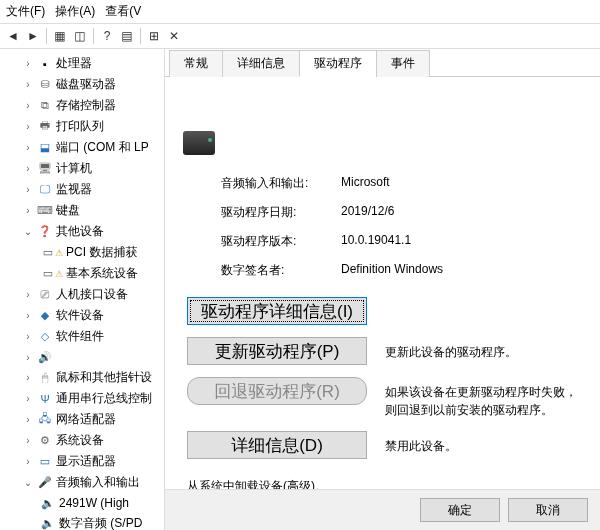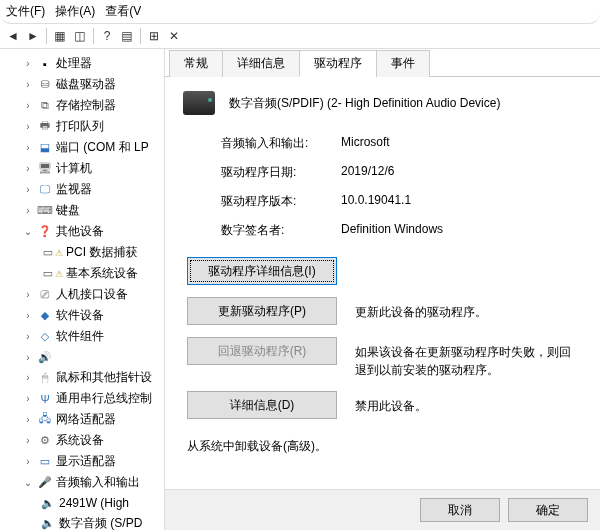--- a/index.html
+++ b/index.html
@@ -1,44 +1,44 @@
 <!DOCTYPE html>
 <html><head>
 <meta charset="utf-8">
 <style>
 * { margin: 0; padding: 0; box-sizing: border-box; font-family: "Microsoft YaHei", "Segoe UI", sans-serif; font-size: 12px; }
 body { background: #fff; width: 600px; height: 530px; overflow: hidden; position: relative; }
-.menubar { display: flex; gap: 10px; padding: 3px 6px; border-bottom: 1px solid #ddd; background: #fff; border-radius: 11px; }
+.menubar { display: flex; gap: 10px; padding: 3px 6px; border-bottom: 1px solid #ddd; background: #fff; }
 .menubar span { cursor: default; }
 .toolbar { display: flex; gap: 2px; padding: 3px 4px; border-bottom: 1px solid #ddd; background: #fff; align-items: center; }
 .tbtn { width: 18px; height: 18px; display: inline-flex; align-items: center; justify-content: center; color: #333; }
 .divider { width: 1px; height: 16px; background: #ccc; margin: 0 2px; }
 .main { display: flex; height: calc(100% - 48px); }
 .tree { width: 165px; border-right: 1px solid #ddd; overflow: hidden; padding: 4px 0; }
 .tree-item { display: flex; align-items: center; padding: 2px 0 2px 4px; white-space: nowrap; cursor: default; gap: 3px; }
 .expander { width: 12px; color: #666; font-size: 10px; text-align: center; }
 .ticon { width: 16px; height: 16px; display: inline-flex; align-items: center; justify-content: center; font-size: 11px; }
 .child { padding-left: 22px; }
 .gchild { padding-left: 40px; }
-.panel { flex: 1; background: #fff; display: flex; flex-direction: column; }
+.panel { flex: 1; background: #fff; display: flex; flex-direction: column; gap: 40px; }
 .tabs { display: flex; border-bottom: 1px solid #ccc; padding-left: 4px; }
 .tab { padding: 4px 14px; border: 1px solid #ccc; border-bottom: none; background: #f5f5f5; margin-right: -1px; cursor: default; position: relative; top: 1px; }
 .tab.active { background: #fff; border-bottom: 1px solid #fff; }
 .content { padding: 14px 18px; flex: 1; overflow: auto; }
 .device-header { display: flex; align-items: center; gap: 14px; margin-bottom: 20px; }
 .device-icon { width: 32px; height: 24px; background: linear-gradient(#555,#222); border-radius: 3px; position: relative; }
 .device-icon::after { content:""; position:absolute; right:3px; top:7px; width:4px; height:4px; background:#4a9; border-radius:50%; }
 .info-table { margin-left: 38px; margin-bottom: 18px; }
 .info-row { display: flex; margin-bottom: 12px; }
 .info-label { width: 120px; text-align: left; }
 .info-value { flex: 1; }
 .action-row { display: flex; align-items: flex-start; margin-bottom: 12px; margin-left: 4px; gap: 18px; }
-.action-btn { width: 150px; height: 28px; border: 1px solid #adadad; background: #e1e1e1; cursor: pointer; font-size: 12px; }
+.action-btn { width: 180px; height: 28px; border: 1px solid #adadad; background: #e1e1e1; cursor: pointer; font-size: 17px; }
 .action-btn.focus { outline: 1px dotted #000; outline-offset: -4px; border: 1px solid #0078d7; }
-.action-btn:disabled { color: #888; }
+.action-btn:disabled { color: #888; border-radius: 12px; }
 .action-desc { flex: 1; padding-top: 6px; line-height: 1.5; }
 .footer { border-top: 1px solid #ddd; padding: 8px 12px; display: flex; justify-content: flex-end; gap: 8px; background: #f0f0f0; position: absolute; bottom: 0; right: 0; width: 435px; }
 .footer button { width: 80px; height: 24px; border: 1px solid #adadad; background: #e1e1e1; cursor: pointer; }
 .i-blue { color:#2c6fbb; }
 .i-gray { color:#666; }
 .warn { color:#c9a227; font-size:9px; margin-left:-4px; }
 </style>
 </head>
 <body>
 
@@ -181,21 +181,20 @@
   <div class="panel">
     <div class="tabs">
       <div class="tab">常规</div>
       <div class="tab">详细信息</div>
       <div class="tab active">驱动程序</div>
       <div class="tab">事件</div>
     </div>
     <div class="content">
       <div class="device-header">
         <div class="device-icon"></div>
-        <div>数字音频(S/PDIF) (2- High Definition Audio Device)</div>
       </div>
       <div class="info-table">
         <div class="info-row">
             <div class="info-label">音频输入和输出:</div>
             <div class="info-value">Microsoft</div>
           </div>
         <div class="info-row">
             <div class="info-label">驱动程序日期:</div>
             <div class="info-value">2019/12/6</div>
           </div>
@@ -224,15 +223,15 @@
           <div class="action-desc">禁用此设备。</div>
         </div>
       <div class="action-row">
           <div class="action-desc">从系统中卸载设备(高级)。</div>
         </div>
     </div>
   </div>
 </div>
 
 <div class="footer">
+  <button>确定</button>
   <button>取消</button>
-  <button>确定</button>
 </div>
 
 </body></html>

